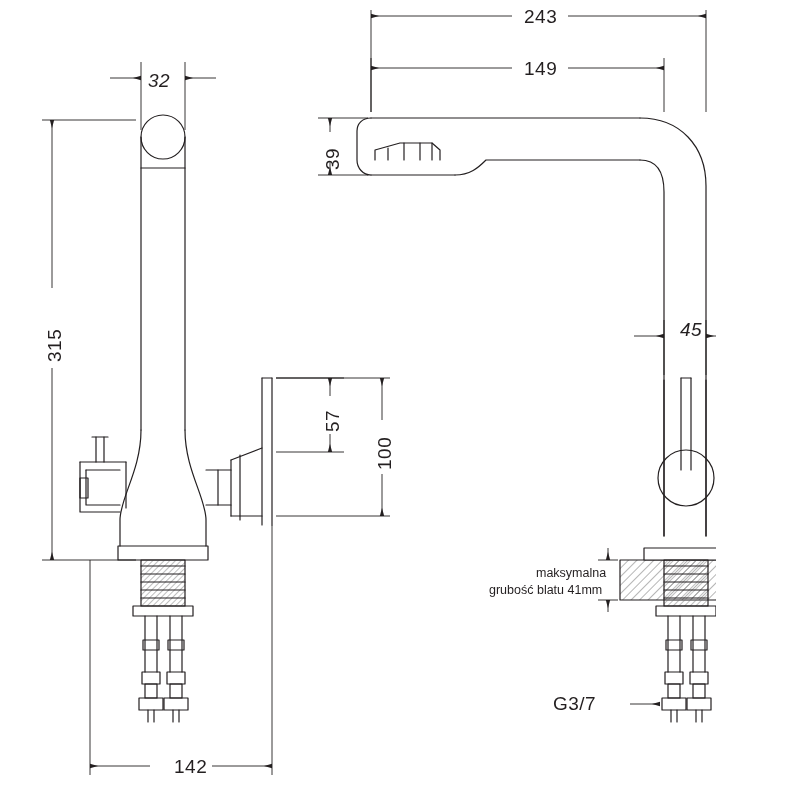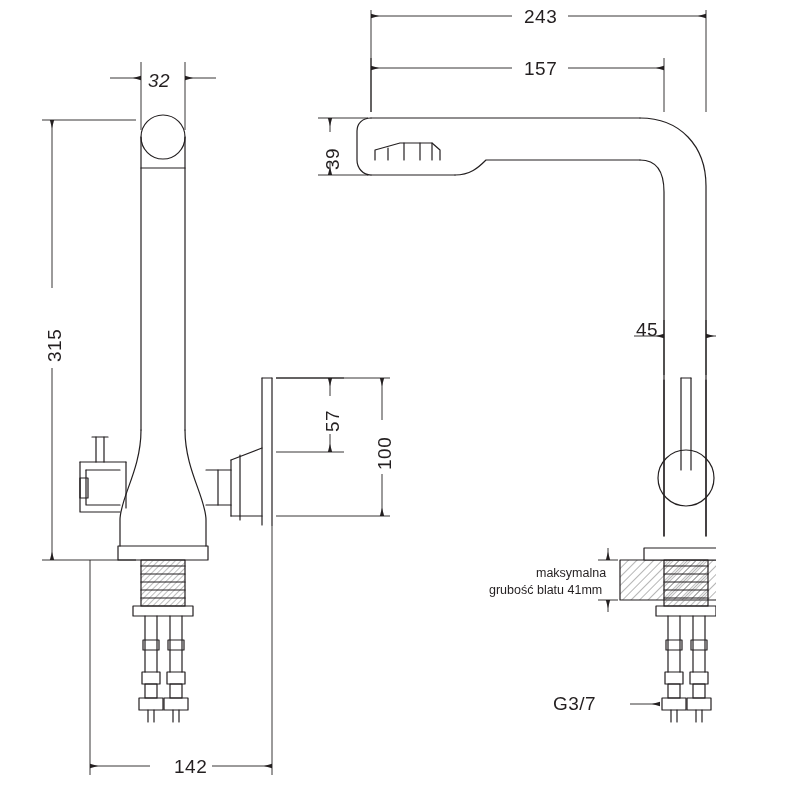--- a/index.html
+++ b/index.html
@@ -228,25 +228,25 @@
       <line x1="630" y1="704" x2="660" y2="704" marker-end="url(#arrR)"></line>
 
       <line x1="90" y1="560" x2="90" y2="775"></line>
       <line x1="272" y1="525" x2="272" y2="775"></line>
       <line x1="90" y1="766" x2="150" y2="766" marker-start="url(#arrL)"></line>
       <line x1="212" y1="766" x2="272" y2="766" marker-end="url(#arrR)"></line>
     </g>
   </svg>
 
   <div class="dim-label" style="left:524px; top:6px;">243</div>
-  <div class="dim-label" style="left:524px; top:58px;">157</div>
+  <div class="dim-label" style="left:524px; top:58px;">149</div>
   <div class="dim-label" style="left:148px; top:70px;font-style:italic;">32</div>
   <div class="dim-label vert" style="left:322px; top:170px;">39</div>
   <div class="dim-label vert" style="left:44px; top:362px;">315</div>
-  <div class="dim-label" style="left:636px; top:319px;">45</div>
+  <div class="dim-label" style="left:680px; top:319px;font-style:italic;">45</div>
   <div class="dim-label vert" style="left:322px; top:432px;">57</div>
   <div class="dim-label vert" style="left:374px; top:470px;">100</div>
   <div class="dim-label" style="left:174px; top:756px;">142</div>
 
   <div class="note-label" style="left:536px; top:566px;">maksymalna</div>
   <div class="note-label" style="left:489px; top:583px;text-align:center;">grubość blatu 41mm</div>
   <div class="dim-label" style="left:553px; top:693px;">G3/7</div>
 
 </div>
 

